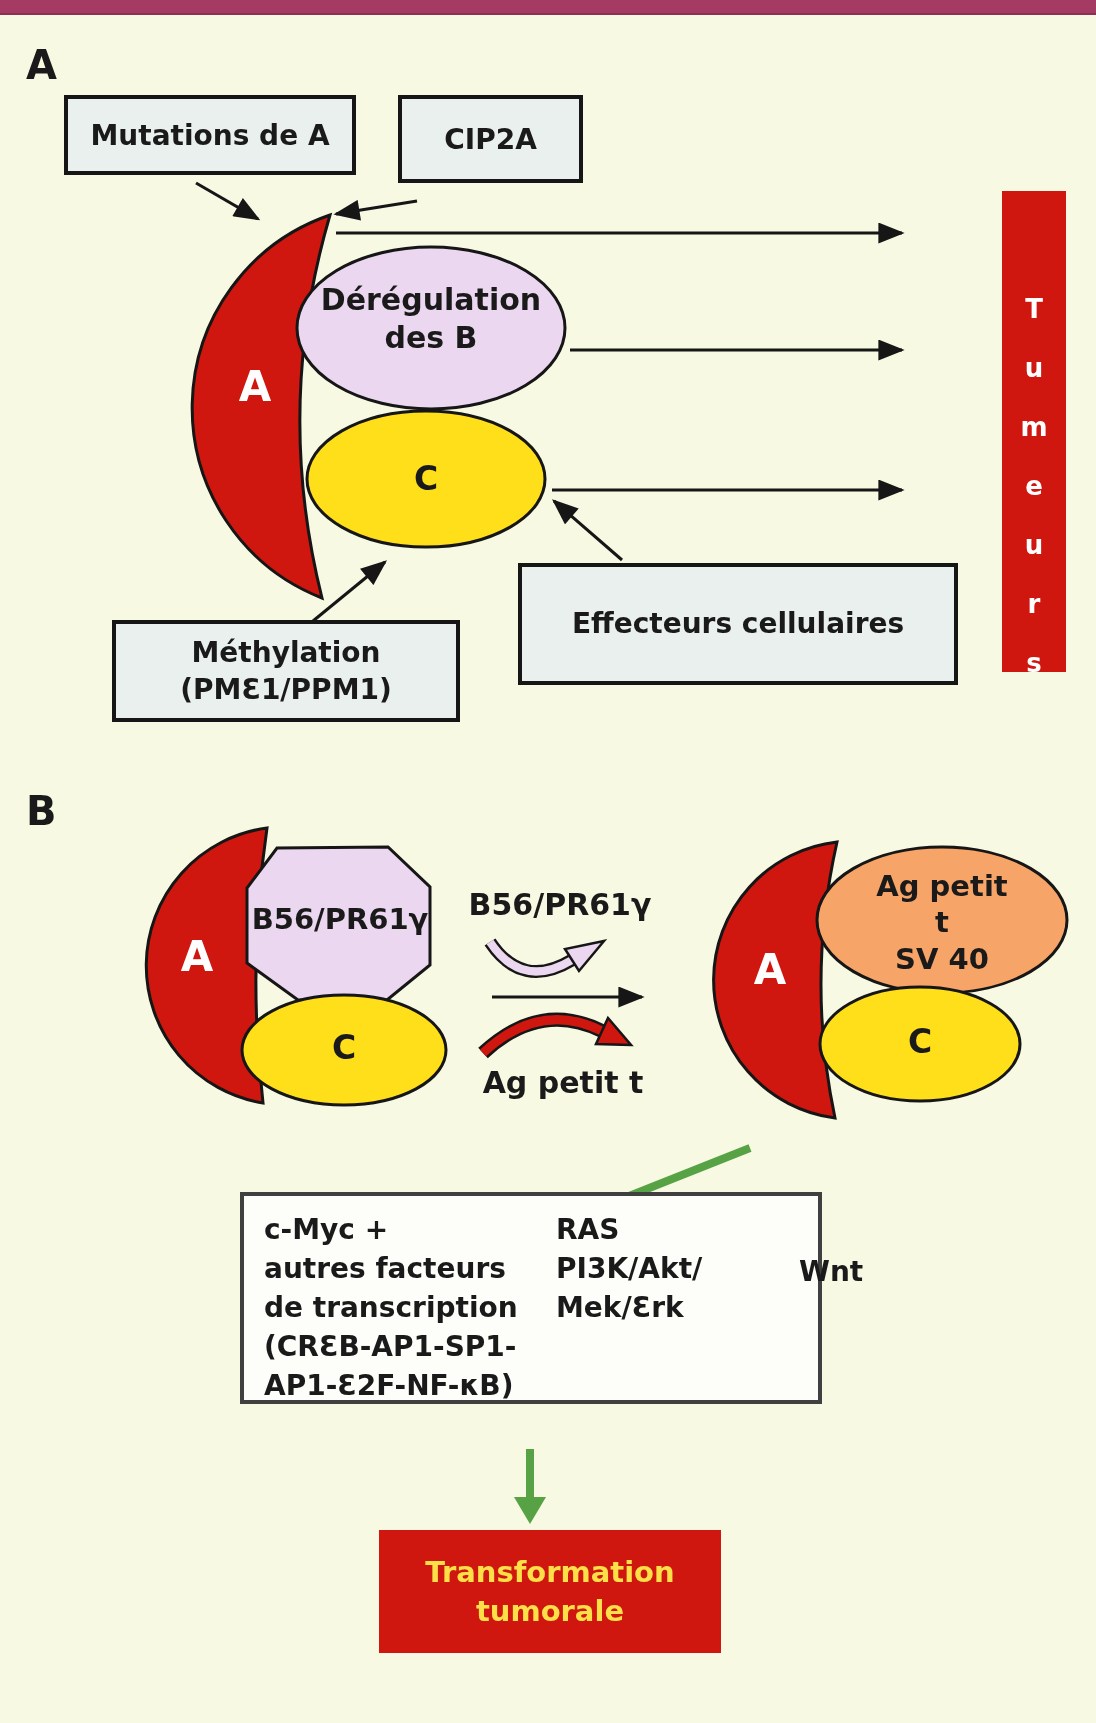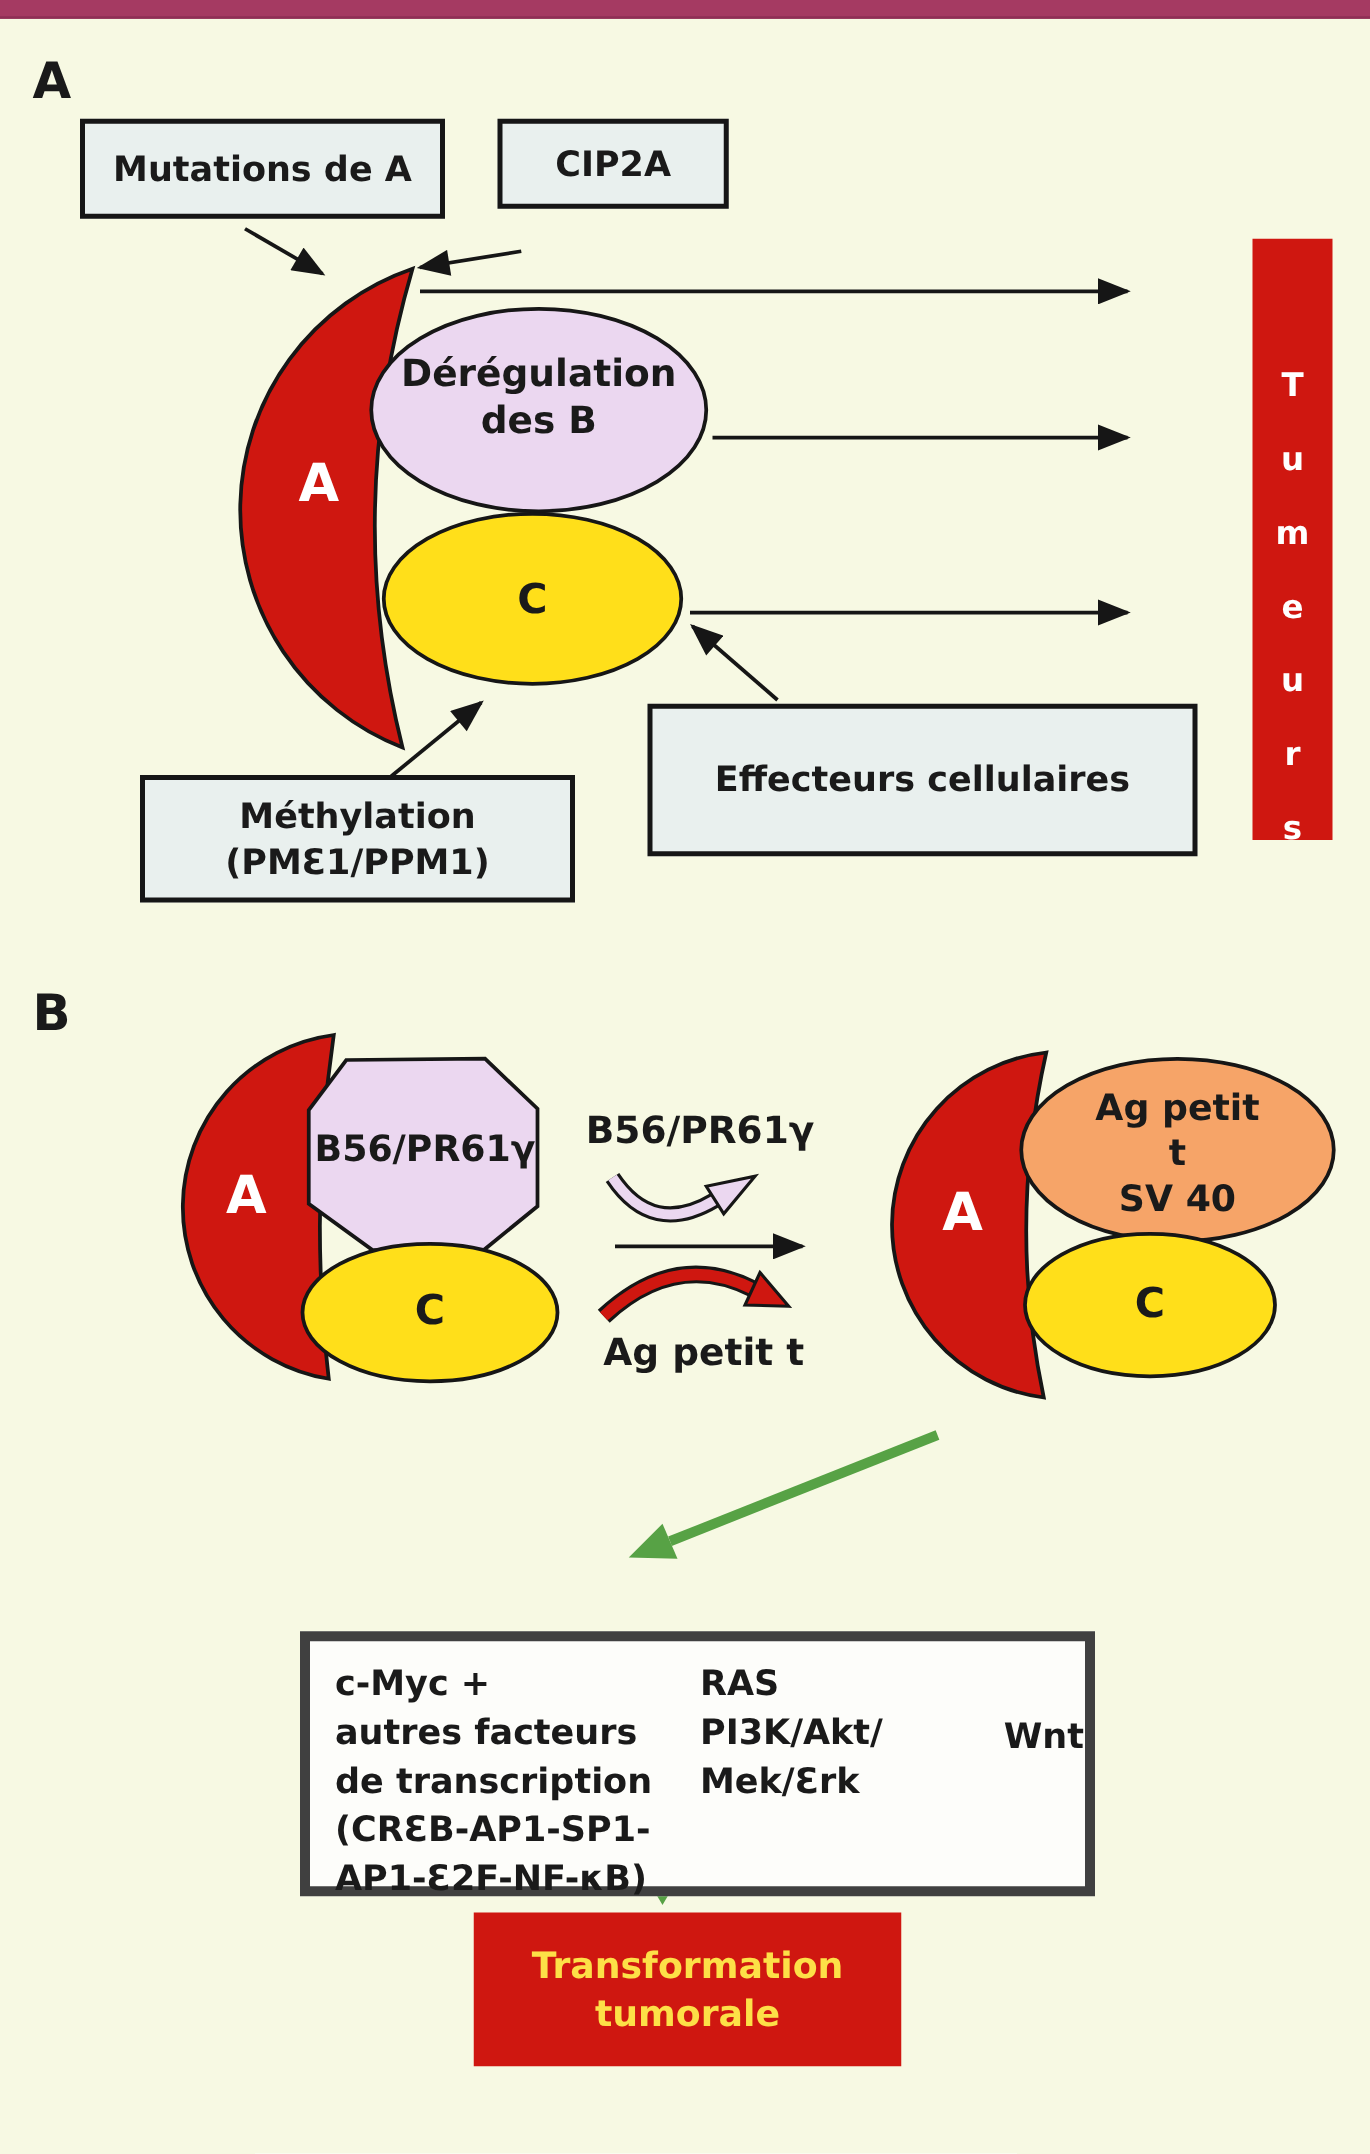--- a/index.html
+++ b/index.html
@@ -22,22 +22,22 @@
     display:flex;flex-direction:column;align-items:center;justify-content:center;
     text-align:center;z-index:2;box-sizing:border-box;
   }
   .ml{white-space:pre-line;}
   #tumeurs-box{
     position:absolute;left:1002px;top:191px;width:64px;height:481px;
     background:#cf1710;color:#fff;font-size:26px;line-height:59px;
     text-align:center;white-space:pre-line;padding-top:30px;box-sizing:border-box;z-index:2;
   }
   #effectors-white-box{
-    position:absolute;left:240px;top:1305px;width:636px;height:212px;
-    background:#fdfdfa;border:8px solid #404040;box-sizing:border-box;z-index:2;
+    position:absolute;left:240px;top:1192px;width:582px;height:212px;
+    background:#fdfdfa;border:4px solid #404040;box-sizing:border-box;z-index:2;
   }
   #effectors-white-box .col{position:absolute;font-size:28px;line-height:39px;white-space:pre-line;}
   #outcome-box{
     position:absolute;left:379px;top:1530px;width:342px;height:123px;
     background:#cf1710;color:#fde047;display:flex;align-items:center;justify-content:center;
     text-align:center;font-size:29px;line-height:39px;white-space:pre-line;z-index:2;
   }
   .sup{font-size:17px;position:relative;top:-10px;}
   .eff-line2{display:flex;align-items:flex-start;justify-content:center;}
 </style>
@@ -88,21 +88,21 @@
     <line x1="530" y1="1449" x2="530" y2="1500" stroke="#57a245" stroke-width="8"></line>
     <polygon points="530,1524 514,1497 546,1497" fill="#57a245"></polygon>
   </svg>
 
   <div class="panel-letter" style="left:26px;top:42px;">A</div>
 
   <div class="box" style="left:64px;top:95px;width:292px;height:80px;font-size:28px;">
     <span>Mutations de A</span>
   </div>
 
-  <div class="box" style="left:398px;top:95px;width:185px;height:72px;font-size:28px;">
+  <div class="box" style="left:398px;top:95px;width:185px;height:88px;font-size:28px;">
     <span>CIP2A</span>
   </div>
 
   <div class="lbl white" style="left:255px;top:387px;font-size:42px;">A</div>
 
   <div class="lbl" style="left:431px;top:318px;font-size:30px;">Dérégulation
 des B</div>
 
   <div class="lbl" style="left:426px;top:479px;font-size:33px;">C</div>
 

